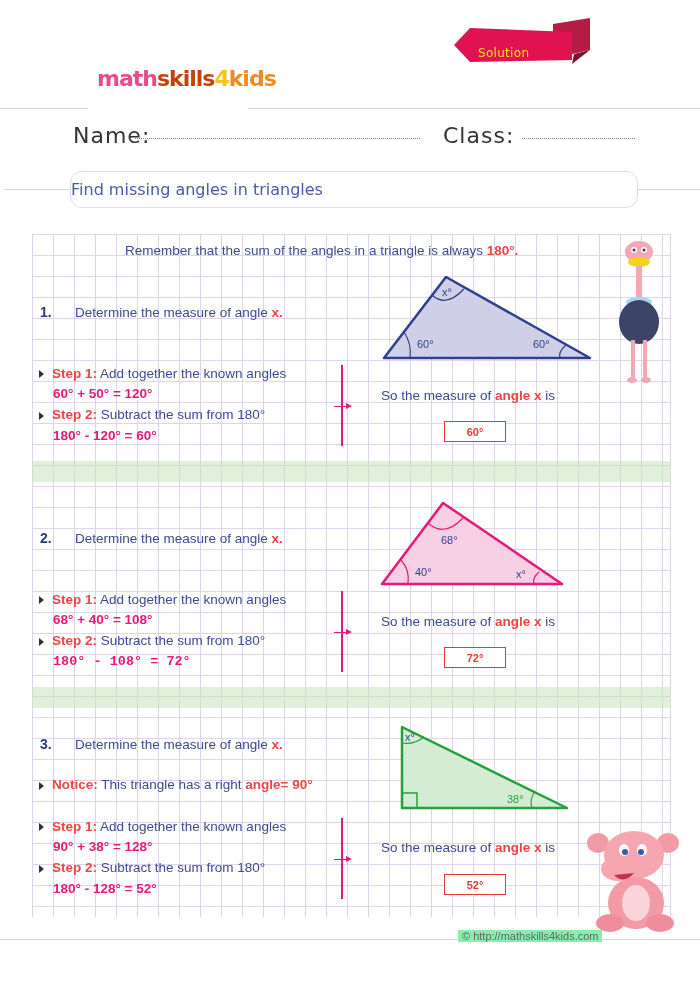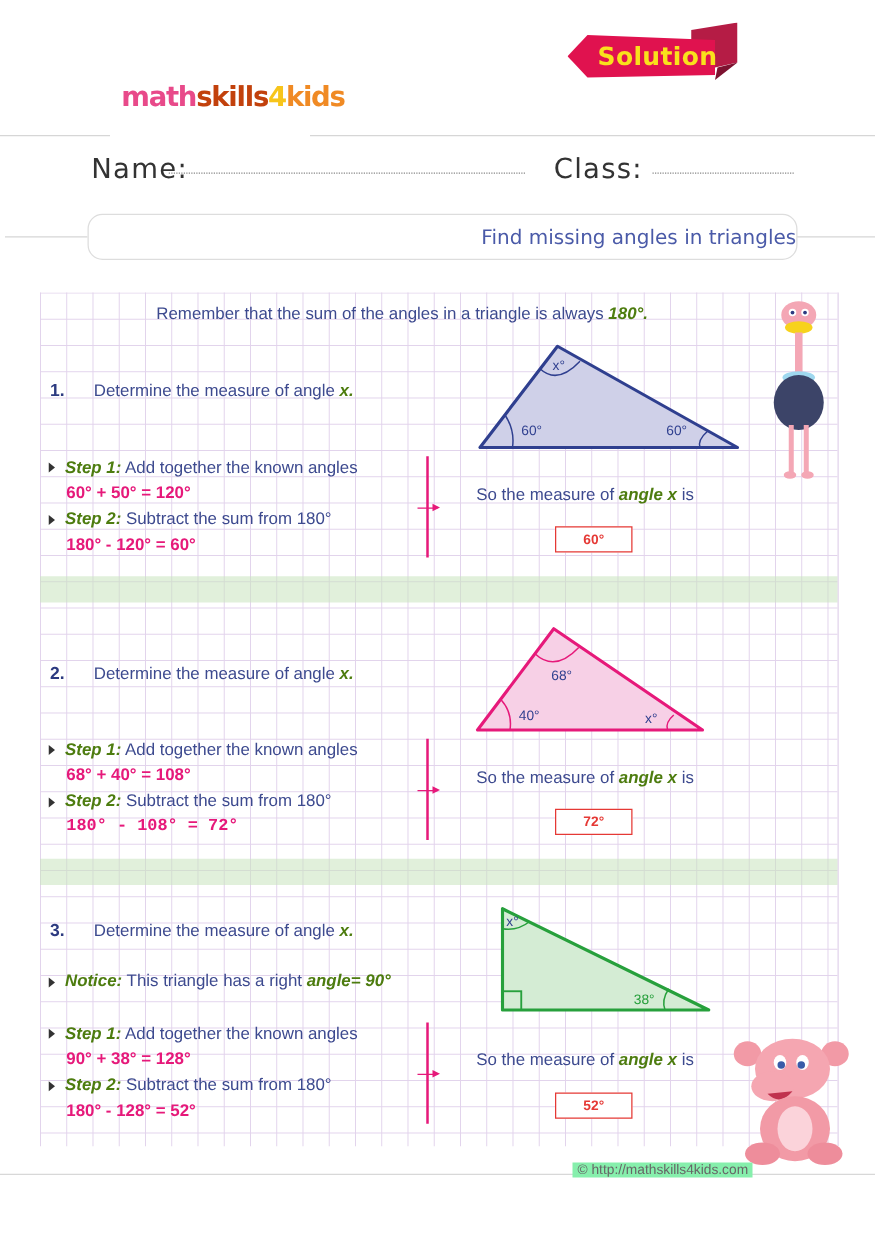--- a/index.html
+++ b/index.html
@@ -10,39 +10,39 @@
   .abs { position:absolute; }
   
   .hline { position:absolute; height:1px; background:#d6d6d6; }
   .logo { position:absolute; left:97px; top:66px; font-size:22px; font-weight:bold; letter-spacing:-1px;
           font-family:"DejaVu Sans", sans-serif; }
   .logo .m { color:#e84a8a; }
   .logo .s { color:#c2410c; }
   .logo .f { color:#f7c51b; }
   .logo .k { color:#f08a24; }
   .solution-badge { position:absolute; left:454px; top:18px; width:136px; height:48px; }
-  .solution-text { position:absolute; left:478px; top:33px; font-size:20px; font-weight:bold; color:#f9e11c;
+  .solution-text { position:absolute; left:478px; top:46px; font-size:12px; font-weight:normal; color:#f9e11c;
                    font-family:"DejaVu Sans", sans-serif; letter-spacing:0.3px; }
   .name-label { position:absolute; left:73px; top:123px; font-size:22px; color:#333; letter-spacing:1px;
                 font-family:"DejaVu Sans", sans-serif; }
   .dots { position:absolute; border-bottom:1px dotted #888; height:0; }
   .title-box { position:absolute; left:70px; top:171px; width:566px; height:35px; border:1px solid #ddd;
-               border-radius:12px; background:#fff; display:flex; align-items:center; justify-content:flex-end; }
+               border-radius:12px; background:#fff; display:flex; align-items:center; justify-content:flex-start; }
   .title-text { color:#4a5aa8; font-size:16px; font-family:"DejaVu Sans", sans-serif; }
 
   
   .grid { position:absolute; left:32px; top:234px; width:638px; height:683px;
           background-image:
             linear-gradient(to right, #e2d3ec 1px, transparent 1px),
             linear-gradient(to bottom, #e2d3ec 1px, transparent 1px);
           background-size:21px 21px; border-right:1px solid #e2d3ec; }
   .band { position:absolute; left:32px; width:638px; height:21px; background:rgba(200,228,190,0.55); }
 
   .txt { position:absolute; font-size:13.5px; color:#3d4a8f; white-space:nowrap; }
-  .txt b { color:#4d7c0f;font-style:italic; }
+  .txt b { color:#ef4444; }
   .pink { color:#e6197a !important; font-weight:bold; }
   .num { position:absolute; font-size:14px; font-weight:bold; color:#2c3a80; }
   .bullet { position:absolute; width:0; height:0; border-top:4px solid transparent; border-bottom:4px solid transparent;
             border-left:5px solid #333; }
   .vline { position:absolute; width:2px; background:#e6197a; }
   .arrow { position:absolute; height:1px; background:#e6197a; width:16px; }
   .arrow::after { content:""; position:absolute; right:-2px; top:-3px; border-top:3.5px solid transparent;
                   border-bottom:3.5px solid transparent; border-left:6px solid #e6197a; }
   .answer { position:absolute; width:60px; height:19px; border:1.5px solid #e53935; background:#fff;
             color:#e53935; font-weight:bold; font-size:11px; display:flex; align-items:center; justify-content:center; }

